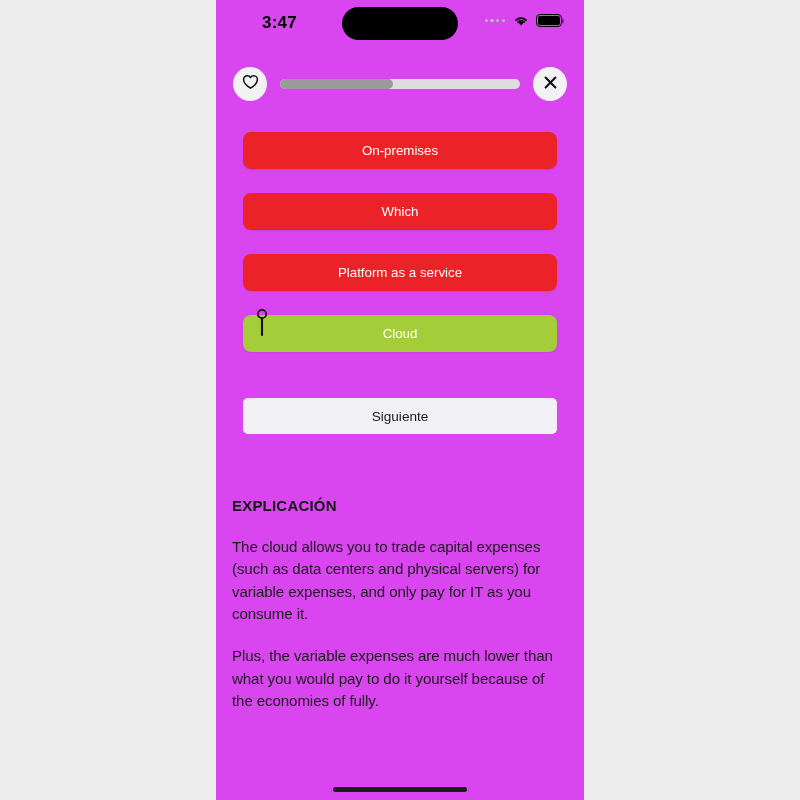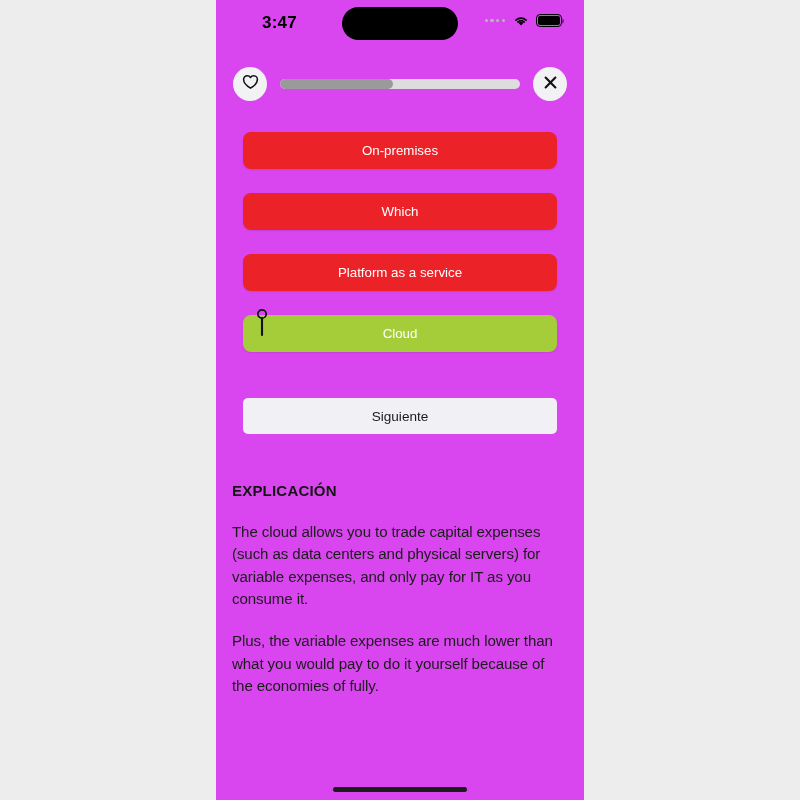--- a/index.html
+++ b/index.html
@@ -198,21 +198,21 @@
     justify-content: center;
     font-size: 13.6px;
     color: #1b1b1b;
     cursor: pointer;
     border: none;
     width: 100%;
     font-family: "Liberation Sans", sans-serif;
   }
 
   
-  .explanation { padding: 48px 16px 0 16px; }
+  .explanation { padding: 63px 16px 0 16px; }
 
   .explanation-title {
     font-size: 15px;
     font-weight: bold;
     color: #151515;
     letter-spacing: 0.2px;
     margin-bottom: 22px;
   }
 
   .explanation p {

